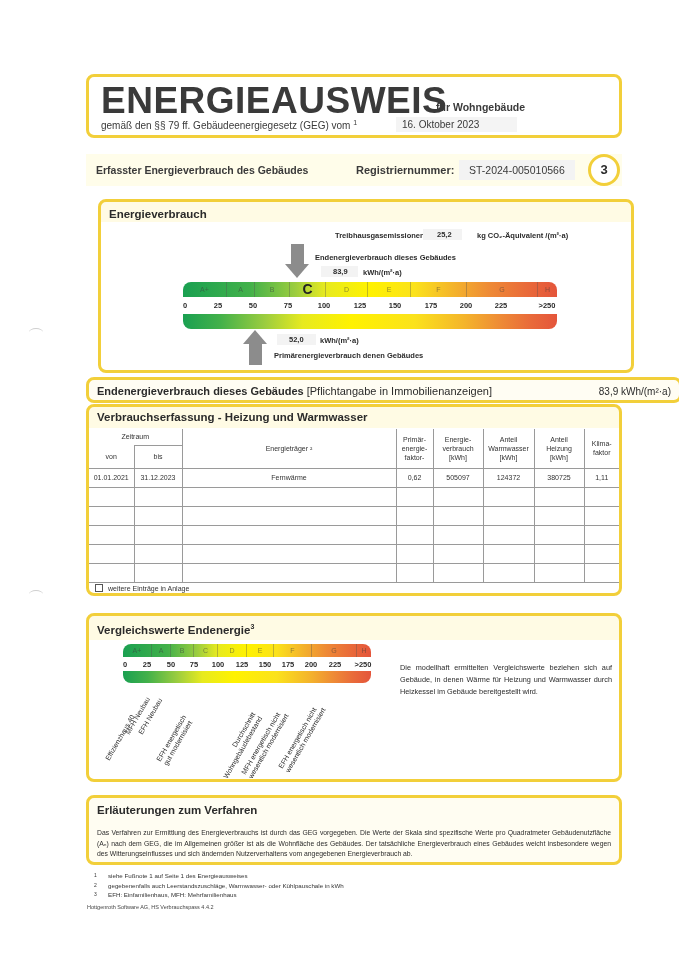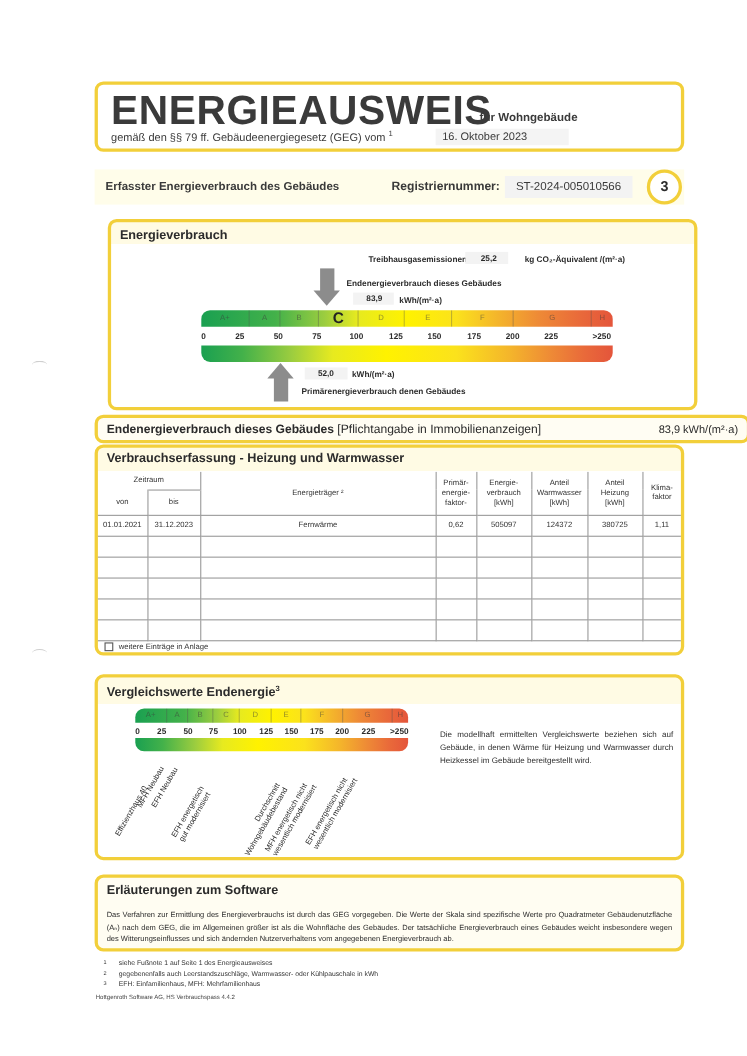--- a/index.html
+++ b/index.html
@@ -310,21 +310,21 @@
 wesentlich modernisiert</div>
   <div class="rot-label" style="left:202px; top:142px; white-space:pre;">EFH energetisch nicht
 wesentlich modernisiert</div>
 
   <div class="vg-text">
     <p>Die modellhaft ermittelten Vergleichswerte beziehen sich auf Gebäude, in denen Wärme für Heizung und Warmwasser durch Heizkessel im Gebäude bereitgestellt wird.</p>
   </div>
 </div>
 
 <div class="box" id="er-box" style="background:#fffdf2;">
-  <div class="sec-title" style="top:6px;">Erläuterungen zum Software</div>
+  <div class="sec-title" style="top:6px;">Erläuterungen zum Verfahren</div>
   <div class="er-text">Das Verfahren zur Ermittlung des Energieverbrauchs ist durch das GEG vorgegeben. Die Werte der Skala sind spezifische Werte pro Quadratmeter Gebäudenutzfläche (Aₙ) nach dem GEG, die im Allgemeinen größer ist als die Wohnfläche des Gebäudes. Der tatsächliche Energieverbrauch eines Gebäudes weicht insbesondere wegen des Witterungseinflusses und sich ändernden Nutzerverhaltens vom angegebenen Energieverbrauch ab.</div>
 </div>
 
 <div class="footnotes">
   <div class="fn">
       <sup>1</sup>
       <span>siehe Fußnote 1 auf Seite 1 des Energieausweises</span>
     </div>
   <div class="fn">
       <sup>2</sup>

